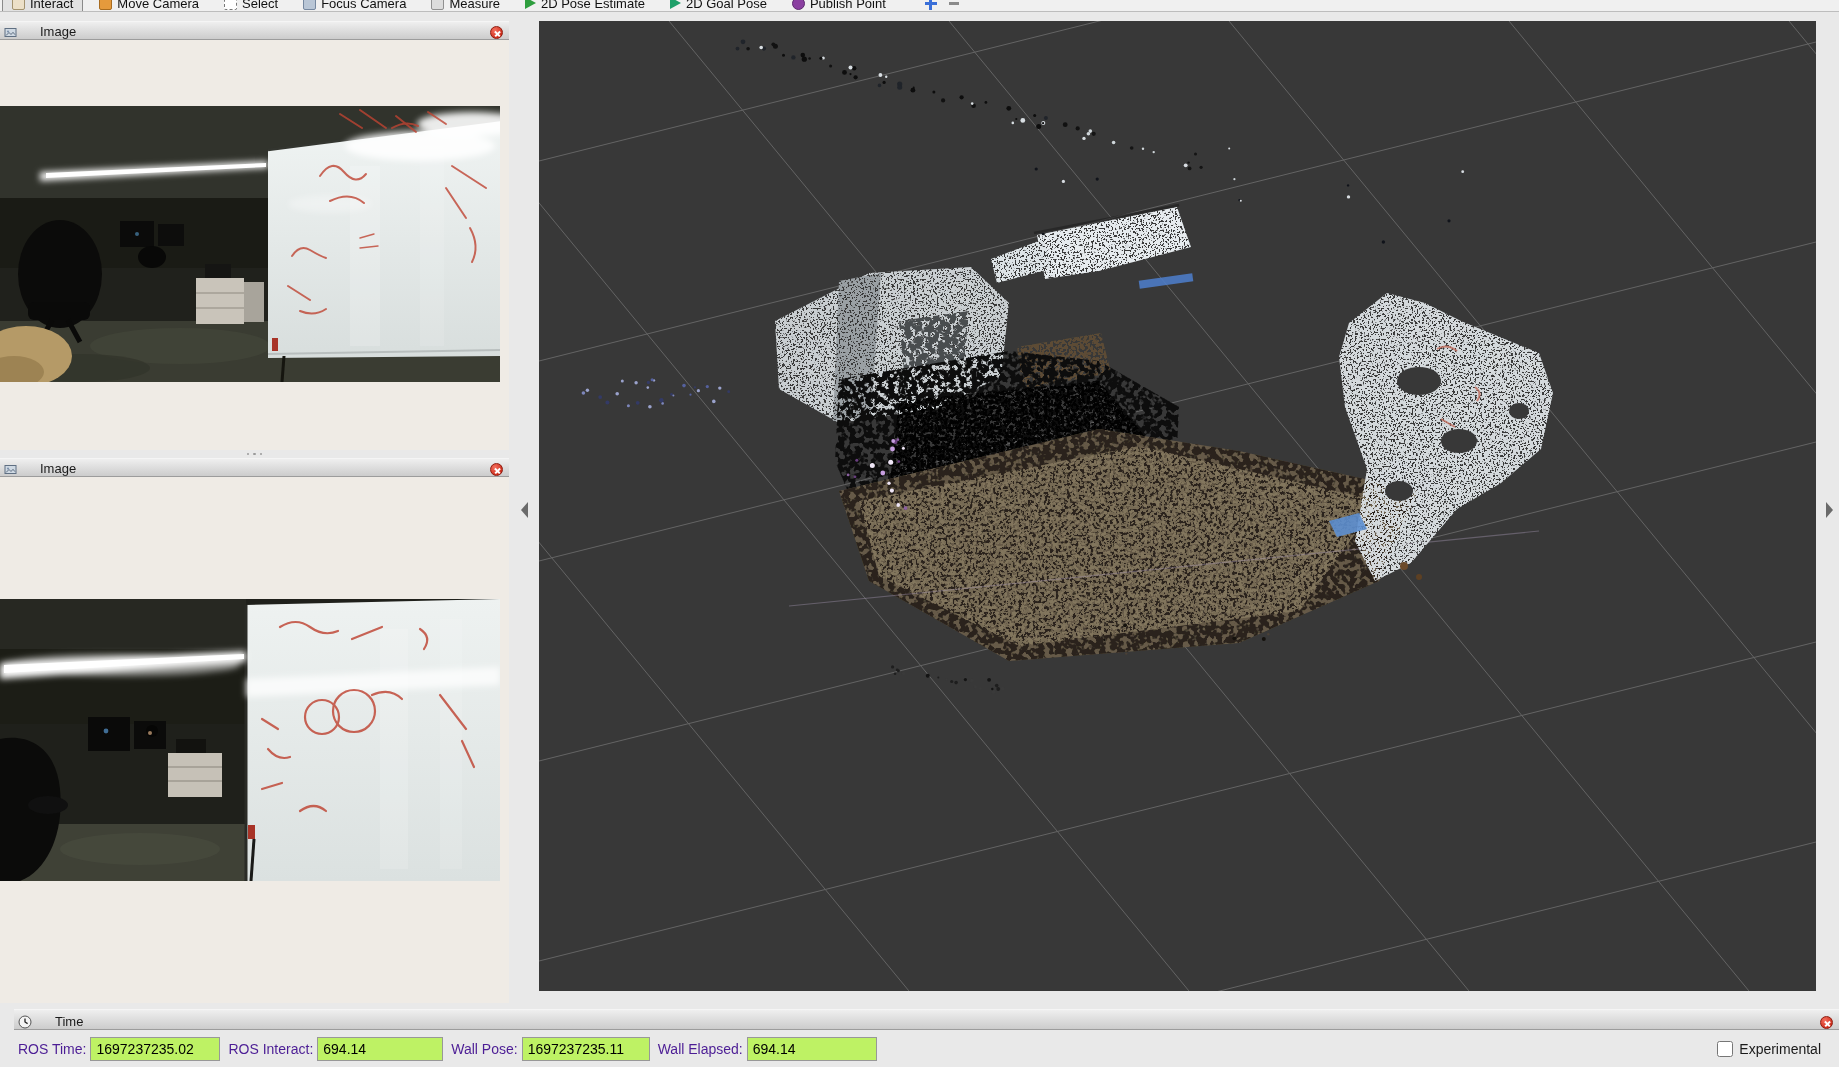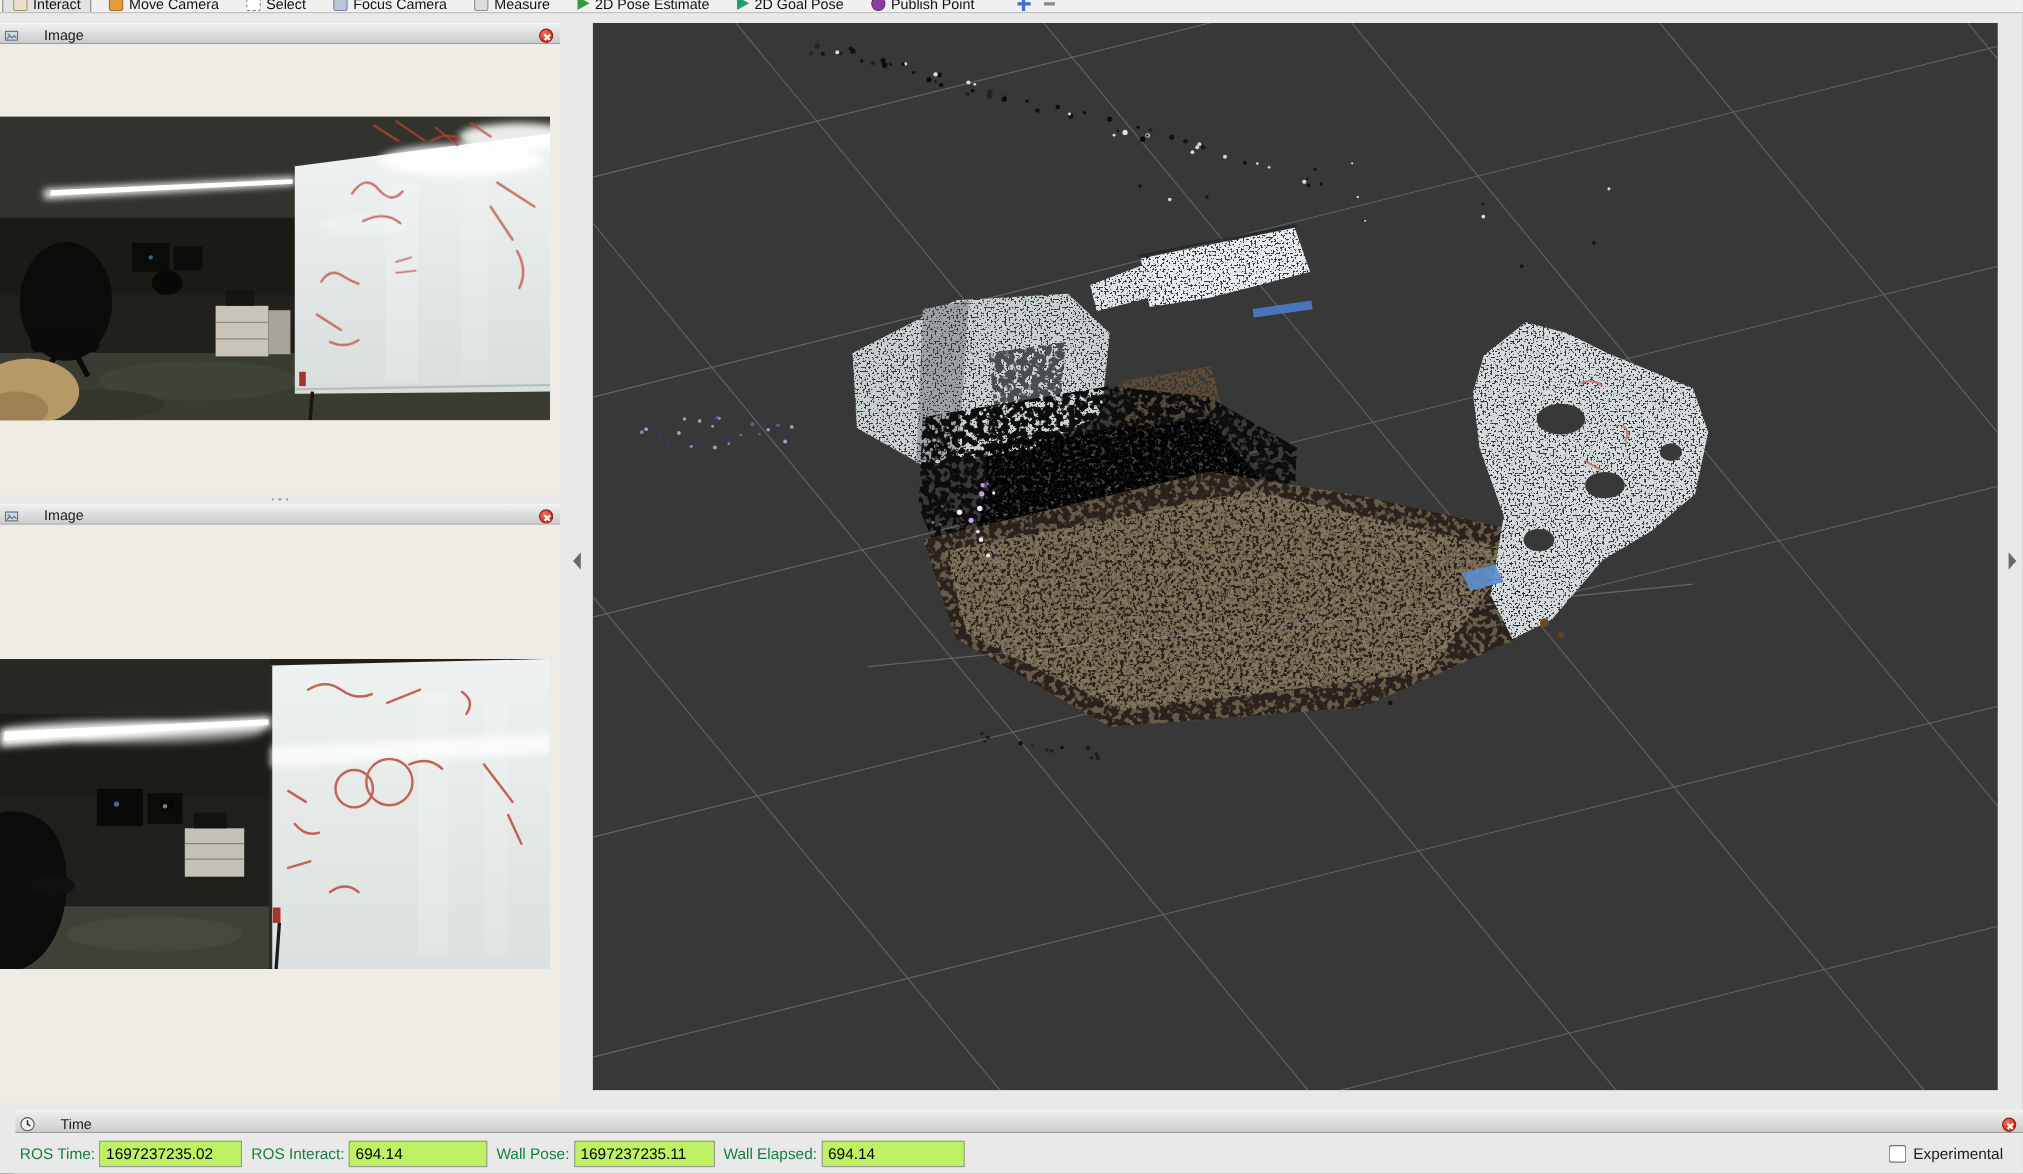--- a/index.html
+++ b/index.html
@@ -54,21 +54,21 @@
 
   .collapse-handle { position:absolute; width:0; height:0; }
   #handle-left  { left:521px; top:502px; border-top:8px solid transparent; border-bottom:8px solid transparent; border-right:7px solid #6a6a6a; }
   #handle-right { left:1826px; top:502px; border-top:8px solid transparent; border-bottom:8px solid transparent; border-left:7px solid #6a6a6a; }
 
   
   #panel-time { position:absolute; left:0; top:1009px; width:1839px; height:58px;padding-left:14px; }
   #panel-time .dock-header { height:21px; }
   .time-row { height:37px; background:#e9e9e9; display:flex; align-items:center; padding:0 4px; }
   .time-field { display:flex; align-items:center; margin-right:8px; }
-  .time-field label { font-size:14px; margin-right:4px; color:#15803d; }
+  .time-field label { font-size:14px; margin-right:4px; color:#4c1d95; }
   .time-field input { height:24px; border:1px solid #989898; background:#bef264; font:14px "Liberation Sans","DejaVu Sans",sans-serif; padding:1px 5px; }
   .w-rt { width:130px; } .w-re { width:126px; } .w-wt { width:128px; } .w-we { width:130px; }
   .exp-group { margin-left:auto; margin-right:14px; display:flex; align-items:center; gap:6px; }
   .exp-group input { width:16px; height:16px; accent-color:#fff; }
   .exp-group label { font-size:14px; }
 </style>
 </head>
 <body>
 
 <div id="app">

